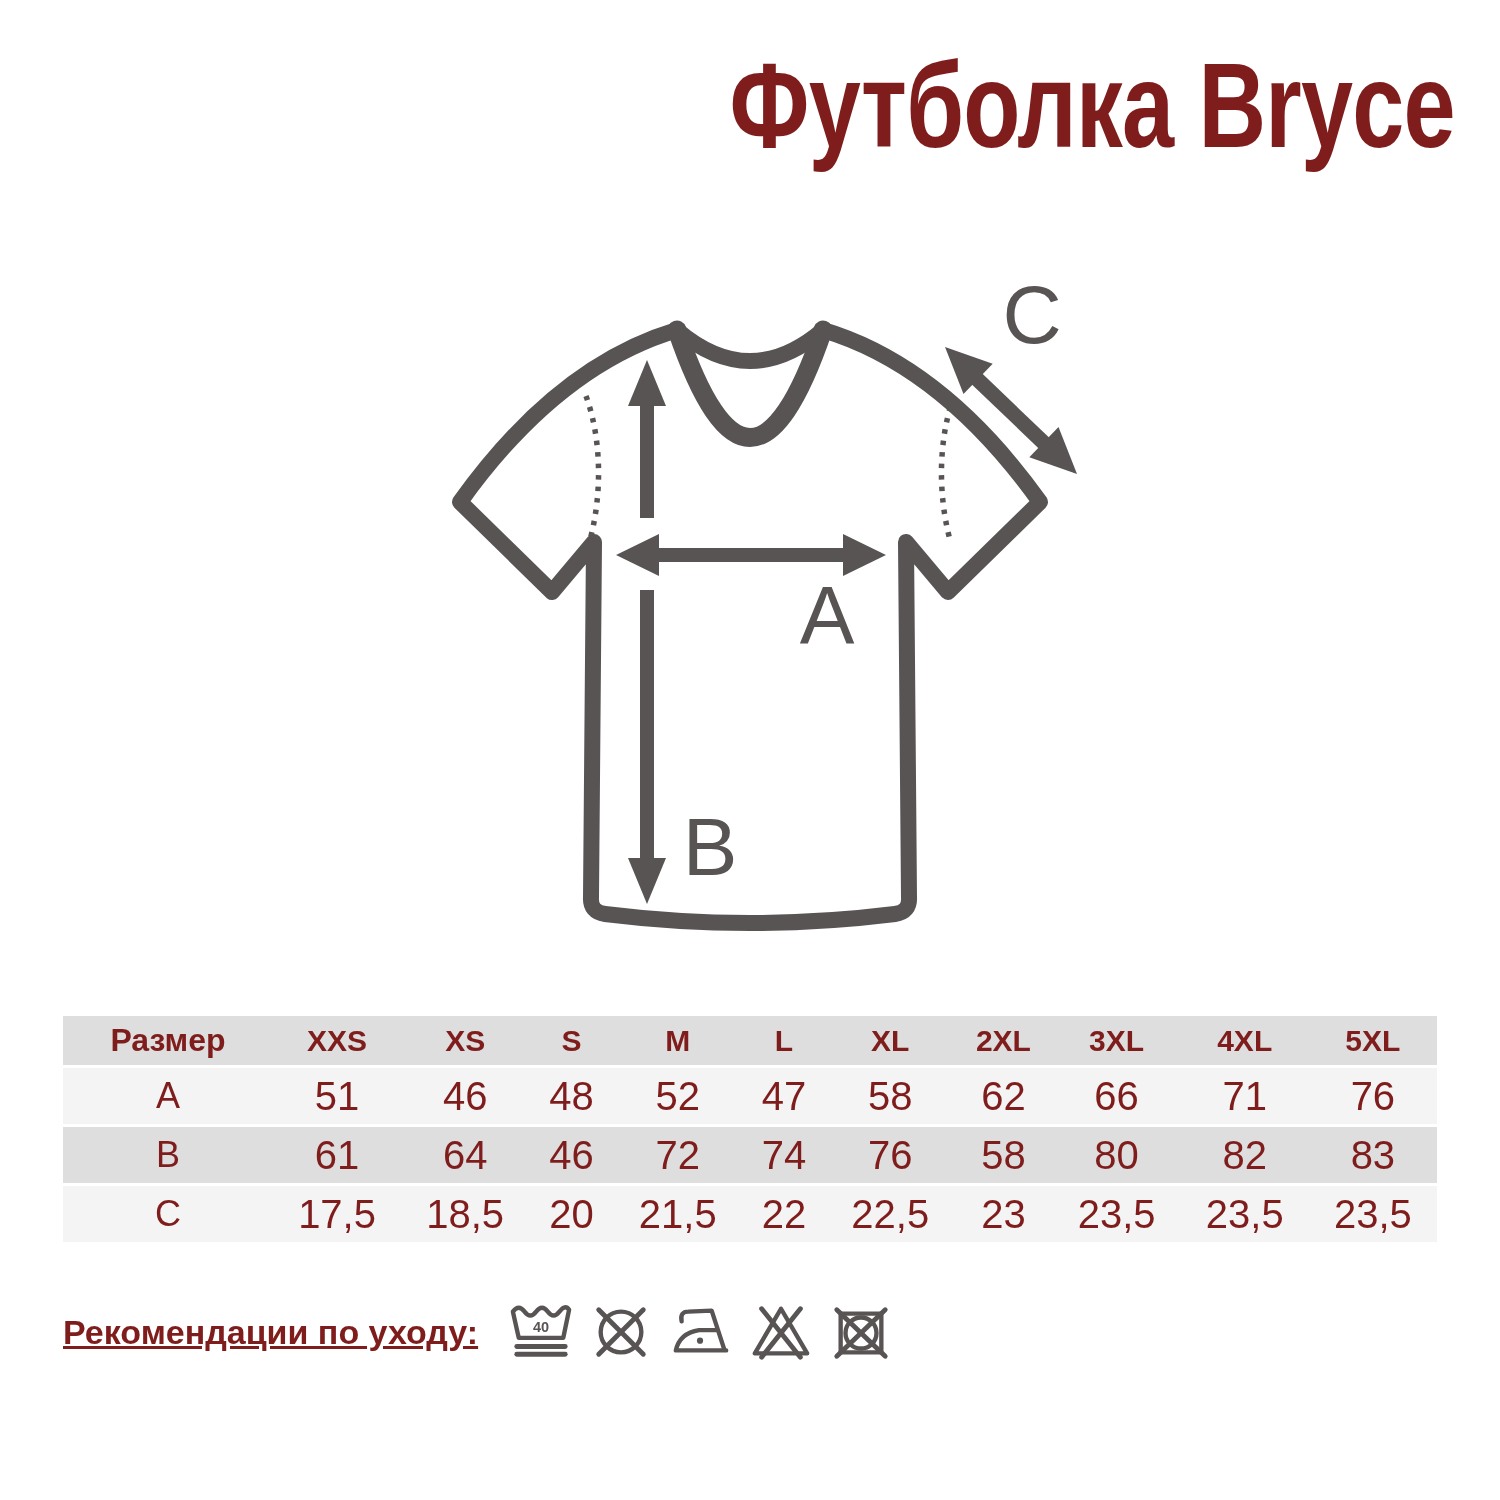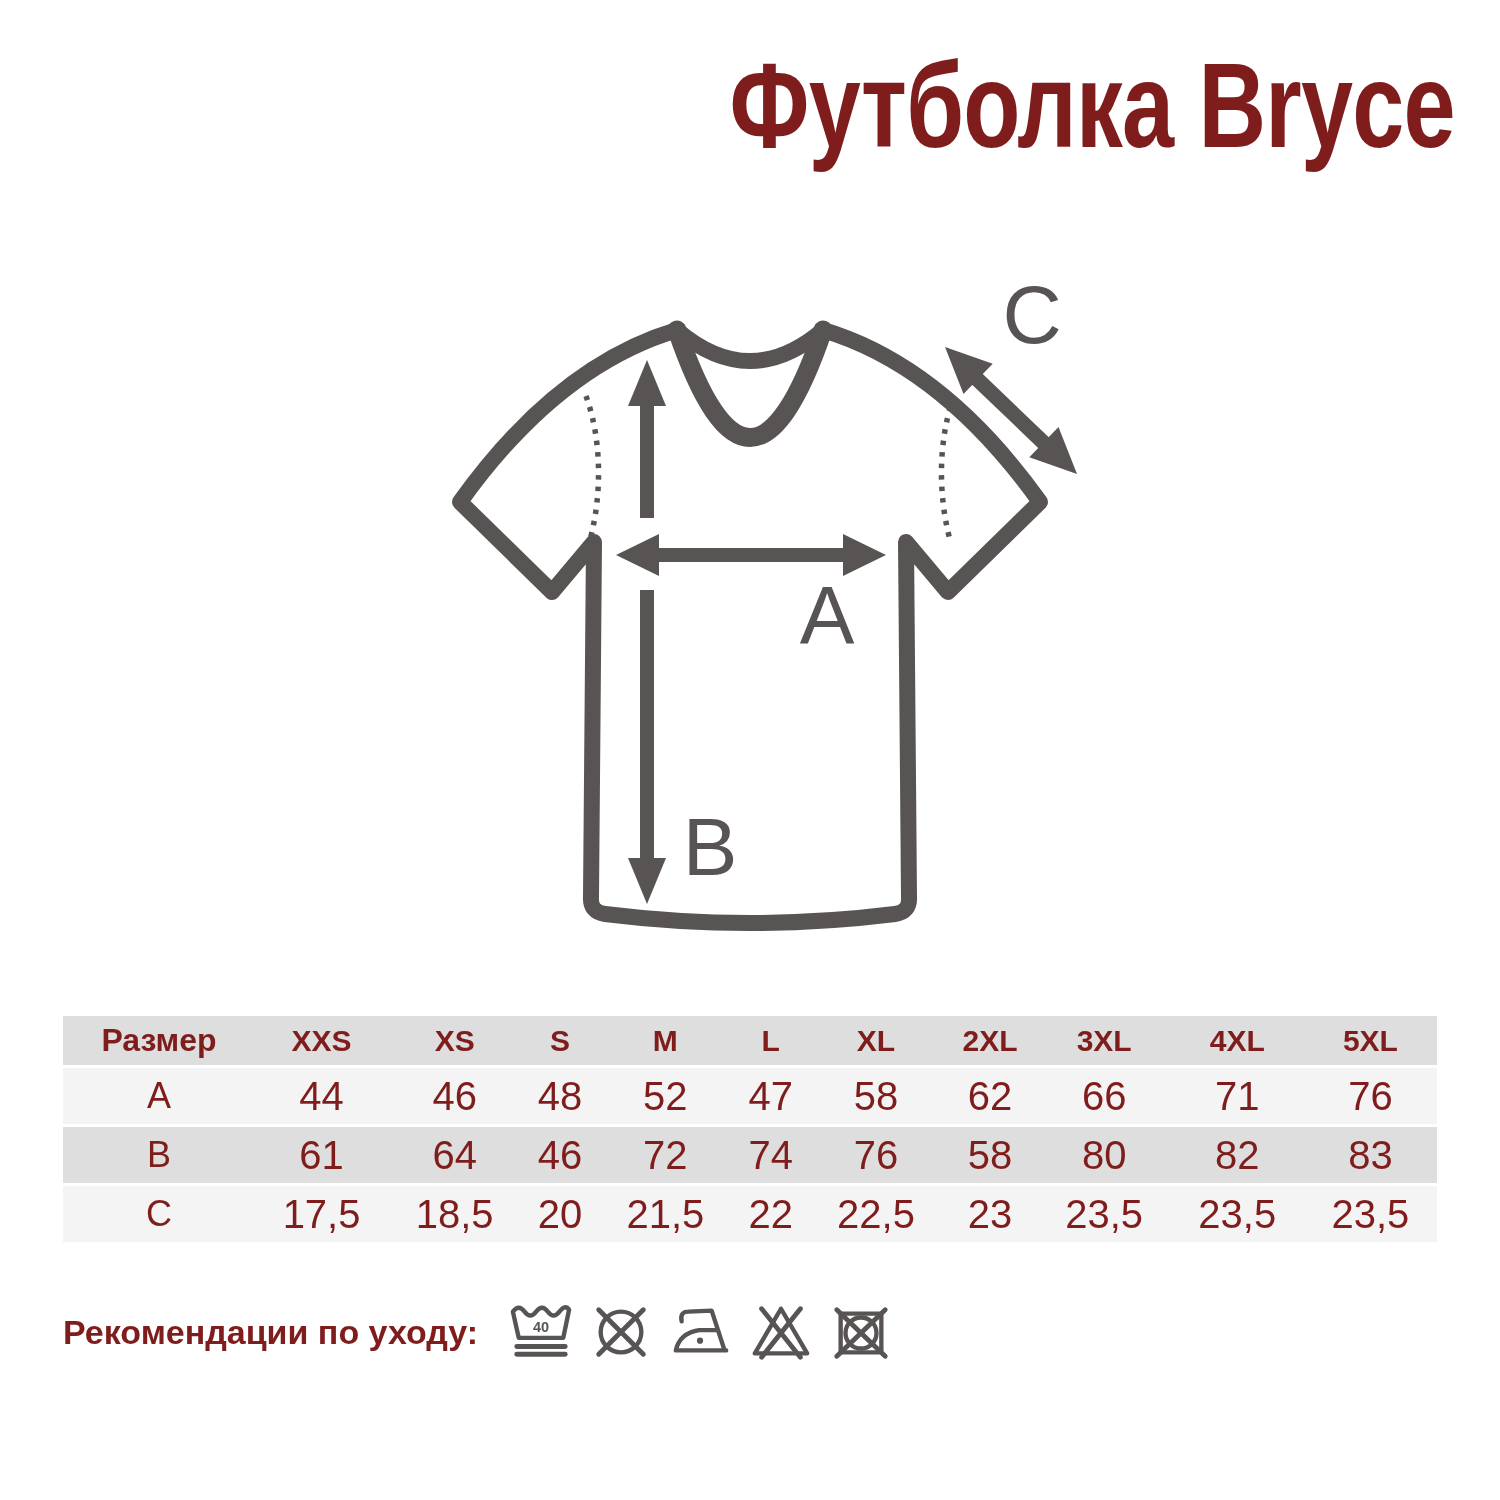--- a/index.html
+++ b/index.html
@@ -16,31 +16,31 @@
   .diagram{position:absolute;left:440px;top:290px;width:660px;height:660px;overflow:visible;}
   .diagram svg{overflow:visible;}
   .shirt-stroke{fill:#ffffff;stroke:#595454;stroke-width:16;stroke-linejoin:round;stroke-linecap:round;}
   .thin-stroke{fill:none;stroke:#595454;stroke-linejoin:round;stroke-linecap:round;}
   .arrow-fill{fill:#595454;stroke:none;}
   .diag-label{font-family:"Liberation Sans",sans-serif;font-size:82px;font-weight:400;fill:#595454;}
 
   
   .size-table{position:absolute;left:63px;top:1013px;width:1374px;
               border-collapse:separate;border-spacing:0 3px;table-layout:auto;}
-  .size-table th,.size-table td{text-align:center;vertical-align:middle;padding:0 1px;}
+  .size-table th,.size-table td{text-align:center;vertical-align:middle;padding:0 10px;}
   .size-table thead th{background:#dedede;font-weight:700;font-size:30px;height:49px;}
   .size-table thead th.rowhead{font-size:32px;}
   .size-table td{font-size:40px;font-weight:400;height:56px;}
   .size-table td.rowhead{font-size:36px;}
   .size-table tbody tr:nth-child(odd) td{background:#f4f4f4;}
   .size-table tbody tr:nth-child(even) td{background:#dedede;}
   .size-table .rowhead{width:190px;}
 
   
-  .care{position:absolute;left:63px;top:1296px;display:flex;align-items:center;height:72px;}
+  .care{position:absolute;left:63px;top:1296px;display:flex;align-items:center;height:72px;text-decoration:underline;}
   .care-label{font-size:34px;font-weight:700;width:447px;white-space:nowrap;}
   .care-icons{display:flex;align-items:flex-end;gap:18px;}
   .care-icons svg{display:block;}
   .care-stroke{fill:none;stroke:#595454;stroke-width:4.5;stroke-linejoin:round;stroke-linecap:round;}
   .care-x{stroke:#595454;stroke-width:5;stroke-linecap:round;}
   .care-num{font-family:"Liberation Sans",sans-serif;font-size:15px;font-weight:700;fill:#595454;}
 </style>
 </head>
 <body>
 
@@ -104,21 +104,21 @@
         <th>XL</th>
         <th>2XL</th>
         <th>3XL</th>
         <th>4XL</th>
         <th>5XL</th>
       </tr>
     </thead>
     <tbody>
       <tr>
         <td class="rowhead">A</td>
-        <td>44</td>
+        <td>51</td>
         <td>46</td>
         <td>48</td>
         <td>52</td>
         <td>47</td>
         <td>58</td>
         <td>62</td>
         <td>66</td>
         <td>71</td>
         <td>76</td>
       </tr>

